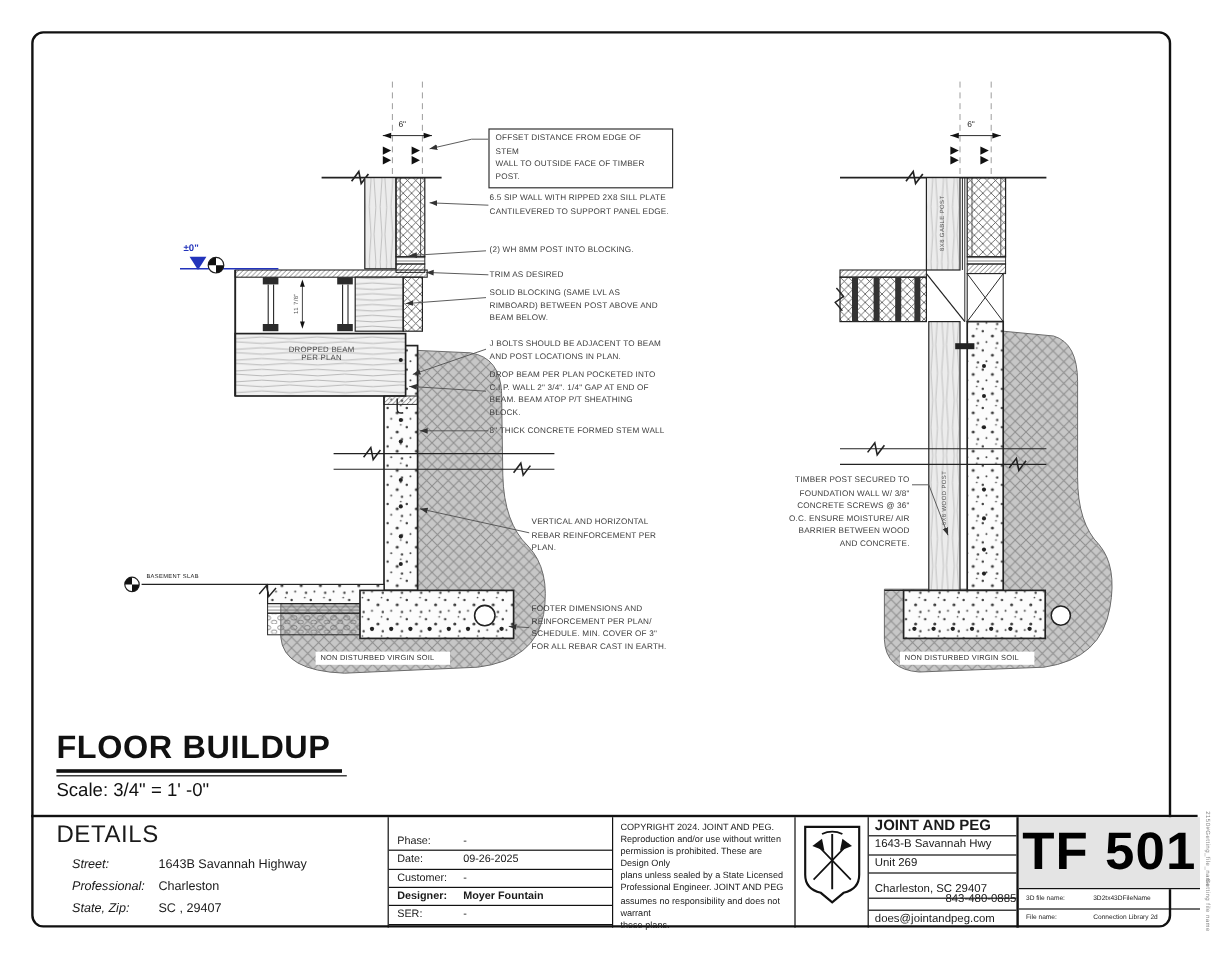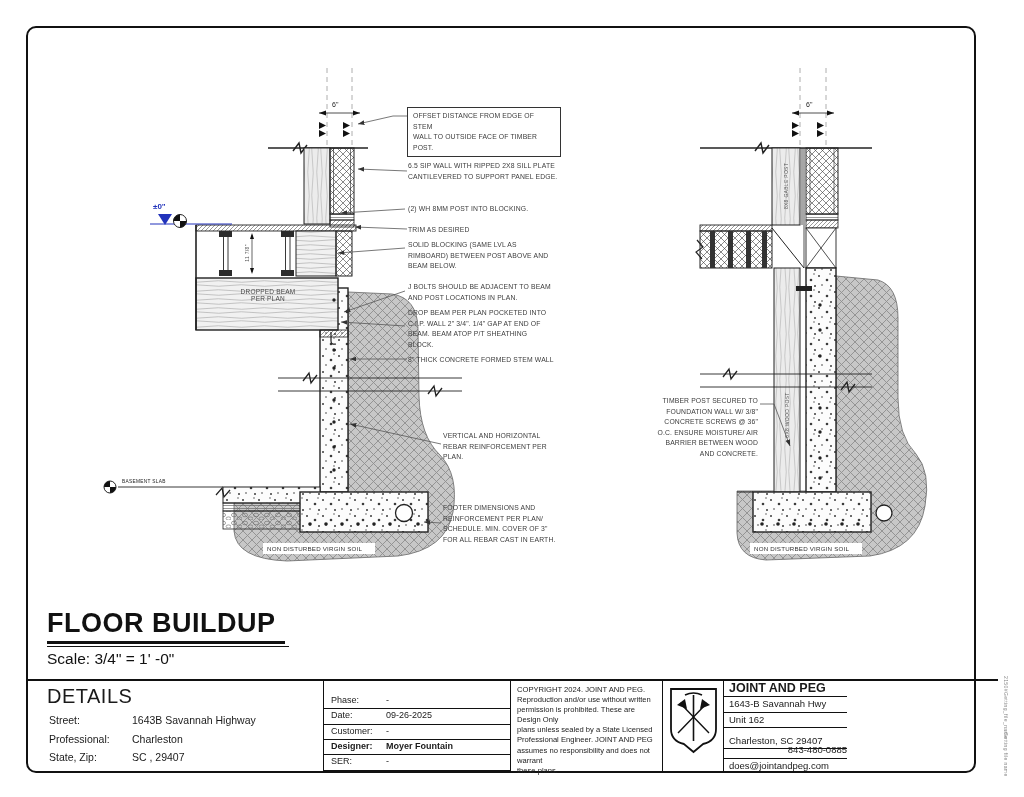--- a/index.html
+++ b/index.html
@@ -32,21 +32,21 @@
   #strip{position:absolute;left:26px;top:679px;width:972px;height:92px;border-top:2.5px solid #111;}
   .sect{position:absolute;top:0;height:92px;box-sizing:border-box;}
   #s-details{left:0;width:297px;}
   #s-meta{left:297px;width:187px;border-left:1.5px solid #111;}
   #s-copy{left:484px;width:152px;border-left:1.5px solid #111;}
   #s-logo{left:636px;width:61px;border-left:1.5px solid #111;}
   #s-company{left:697px;width:124px;border-left:1.5px solid #111;padding-left:28px;}
   #s-sheet{left:821px;width:151px;border-left:2px solid #111;}
   #details-h{position:absolute;left:21px;top:4px;font-size:20px;font-weight:normal;letter-spacing:.5px;}
   .drow{position:absolute;left:0;width:100%;font-size:10.5px;}
-  .drow .l{position:absolute;left:23px;}
+  .drow .l{position:absolute;left:34px;font-style:italic;}
   .drow .v{position:absolute;left:106px;}
   .mrow{position:absolute;left:0;width:100%;height:15.33px;border-bottom:.8px solid #111;
         font-size:9px;line-height:15.33px;margin-top:12px;}
   .mrow .l{position:absolute;left:7px;}
   .mrow .v{position:absolute;left:62px;}
   #copy-text{position:absolute;left:6px;top:4px;width:140px;font-size:7.6px;line-height:1.33;
              white-space:pre-line;color:#222;}
   .crow{position:absolute;left:0;width:100%;height:15.33px;border-bottom:.8px solid #111;
         font-size:9.5px;line-height:15.33px;}
   .crow .t{padding-left:5px;display:block;}
@@ -394,30 +394,43 @@
     </div>
 
     <div class="sect" id="s-company">
       <div class="crow name" style="top:0;">
         <span class="t">JOINT AND PEG</span>
       </div>
       <div class="crow" style="top:15.33px;">
         <span class="t">1643-B Savannah Hwy</span>
       </div>
       <div class="crow" style="top:30.66px;">
-        <span class="t">Unit 162</span>
+        <span class="t">Unit 269</span>
       </div>
       <div class="crow" style="top:52px;">
         <span class="t">Charleston, SC 29407</span>
       </div>
       <div class="crow" style="top:61.32px;text-align:right;">
         <span class="t">843-480-0885</span>
       </div>
       <div class="crow" style="top:76.65px;border-bottom:none;">
         <span class="t">does@jointandpeg.com</span>
       </div>
     </div>
 
+    <div class="sect" id="s-sheet">
+      <div id="tf-box">
+        <div id="tf-num">TF 501</div>
+      </div>
+      <div class="frow" style="top:60px;">
+        <span class="l">3D file name:</span>
+        <span class="v">3D2tx43DFileName</span>
+      </div>
+      <div class="frow" style="top:76px;border-bottom:none;">
+        <span class="l">File name:</span>
+        <span class="v">Connection Library 2d</span>
+      </div>
+    </div>
   </div>
 
   <div class="vtext" style="left:1003px;top:676px;">2150#Getting_file_name</div>
   <div class="vtext" style="left:1003px;top:732px;">Getting file name</div>
 </div>
 
 </body></html>

